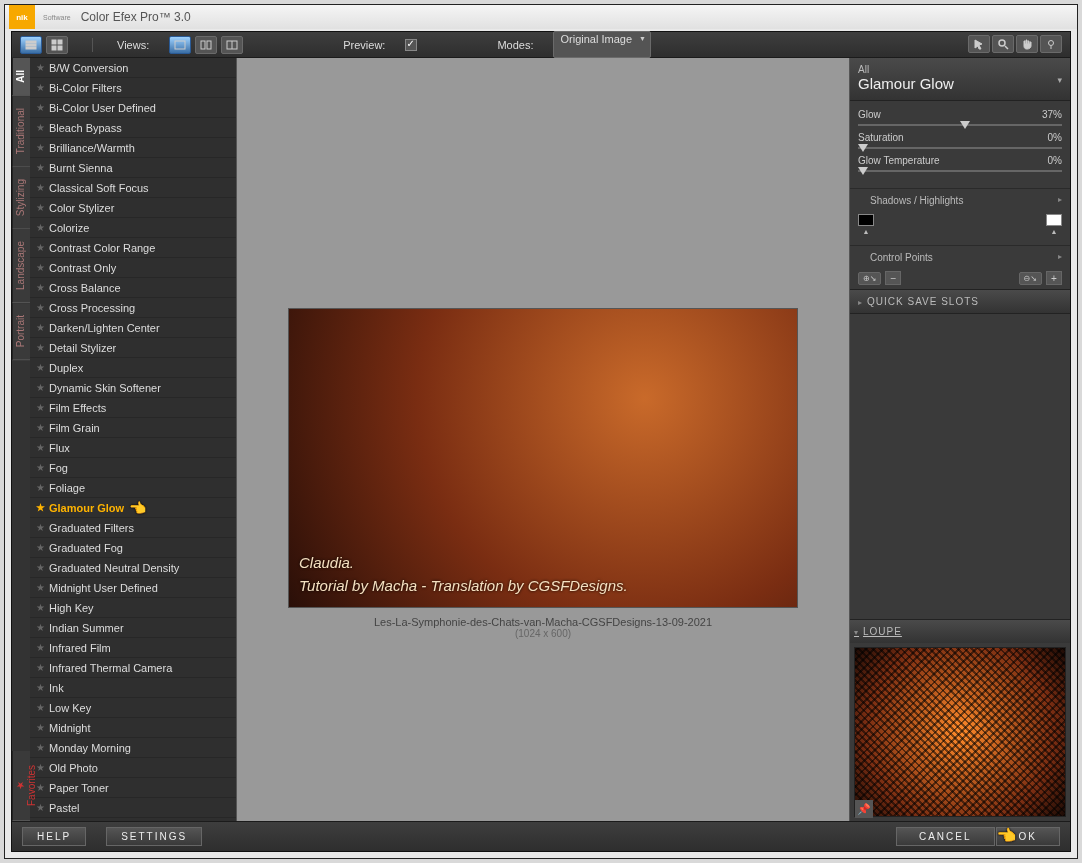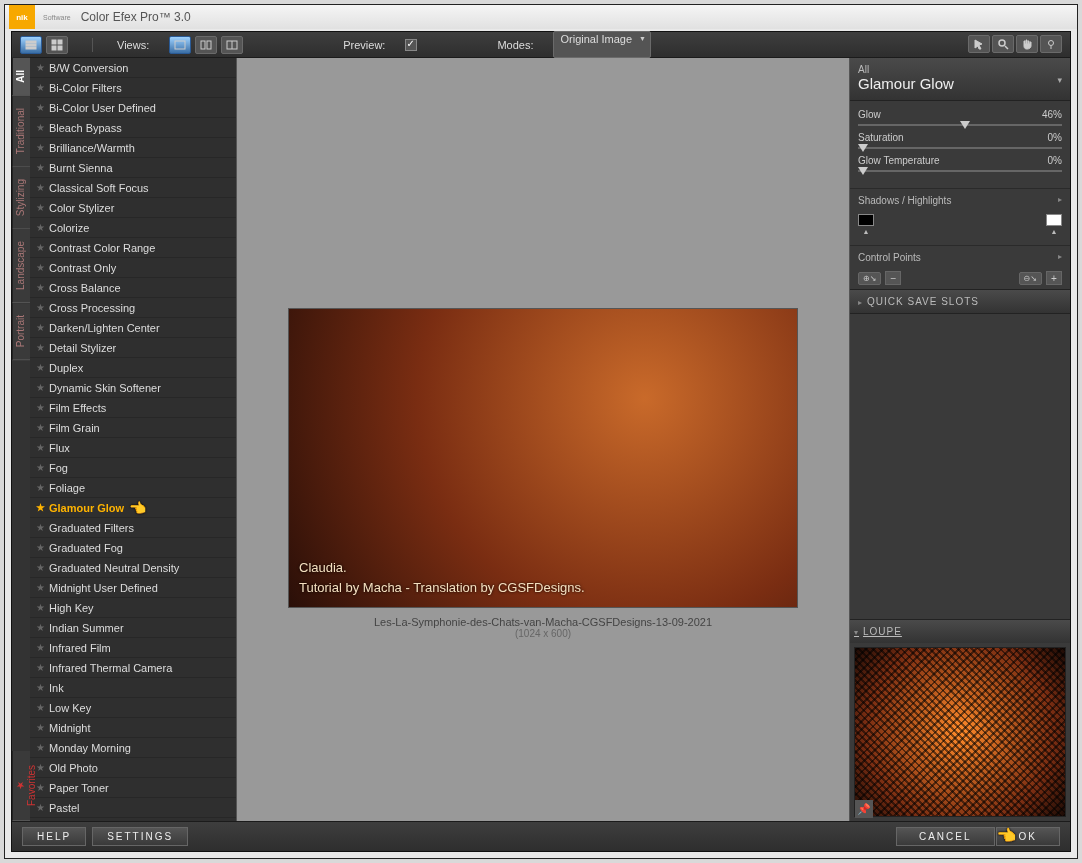--- a/index.html
+++ b/index.html
@@ -37,39 +37,39 @@
   .filter-list::-webkit-scrollbar { width: 10px; background: #2a2a2a; }
   .filter-list::-webkit-scrollbar-thumb { background: #555; border: 1px solid #444; }
   .filter-item { display: flex; align-items: center; height: 20px; font-size: 11px; color: #ddd; padding-left: 6px; border-bottom: 1px solid #272727; cursor: pointer; white-space: nowrap; }
   .filter-item .star { color: #666; margin-right: 4px; font-size: 10px; }
   .filter-item.selected { color: #ffb400; font-weight: bold; }
   .filter-item.selected .star { color: #ffb400; }
   .hand-cursor { display: inline-block; margin-left: 6px; font-size: 14px; transform: scaleX(-1); filter: drop-shadow(0 0 1px #000); }
 
   .preview { flex: 1; background: #999; position: relative; border-left: 1px solid #555; border-right: 1px solid #555; }
   .preview-img { position: absolute; left: 50%; top: 250px; transform: translateX(-50%); width: 510px; height: 300px; background: radial-gradient(circle at 70% 30%, #c96a2a, #7a2d12 55%, #2a0f08); border: 1px solid #555; display: flex; align-items: flex-end; justify-content: flex-start; padding: 10px; }
-  .img-overlay { color: #f5e0c0; font-size: 13px; line-height: 1.5; text-shadow: 0 0 3px #000; }
+  .img-overlay { color: #f5e0c0; font-size: 15px; line-height: 1.5; text-shadow: 0 0 3px #000; font-style: italic; }
   .img-label { position: absolute; left: 50%; transform: translateX(-50%); top: 558px; color: #444; font-size: 11px; text-align: center; width: 100%; }
   .img-dim { color: #666; font-size: 10px; }
 
   .right-panel { width: 220px; background: #3a3a3a; display: flex; flex-direction: column; font-size: 11px; color: #ddd; }
   .rp-header { padding: 6px 8px 8px 8px; background: linear-gradient(#4a4a4a,#333); border-bottom: 1px solid #222; }
   .rp-header .sub { font-size: 10px; color: #bbb; }
   .rp-header .title { font-size: 15px; color: #eee; }
   .rp-header .caret { float: right; color: #aaa; font-size: 9px; }
   .sliders { padding: 8px; }
   .slider-row { margin-bottom: 6px; }
   .slider-head { display: flex; justify-content: space-between; font-size: 10px; color: #ccc; margin-bottom: 4px; }
   .slider-track { height: 2px; background: #666; position: relative; }
   .slider-thumb { position: absolute; top: -3px; width: 10px; height: 8px; left: 50%; }
   .slider-thumb:after { content: ""; position: absolute; left: 0; top: 0; border-left: 5px solid transparent; border-right: 5px solid transparent; border-top: 8px solid #ccc; }
   .slider-row.v50 .slider-thumb { left: 50%; }
   .slider-row.v0 .slider-thumb { left: 0%; }
   .rp-sep { height: 1px; background: #2a2a2a; margin: 2px 0; }
-  .rp-section { font-size: 10px; color: #bbb; padding: 4px 8px; position: relative; }
+  .rp-section { font-size: 10px; color: #bbb; padding: 4px 20px; position: relative; }
   .rp-section .caret-r { position: absolute; right: 8px; font-size: 8px; color: #888; }
   .cp-row { padding: 4px 8px; display: flex; justify-content: space-between; }
   .cp-btn { display:inline-flex; align-items:center; gap:4px; }
   .cp-chip { background: #555; border: 1px solid #666; padding: 1px 4px; font-size: 8px; color: #ccc; border-radius: 2px; }
   .cp-sm { width: 16px; height: 14px; background: #555; border: 1px solid #666; color: #ccc; font-size: 10px; display:inline-flex; align-items:center; justify-content:center; }
   .rp-collapse { background: linear-gradient(#4a4a4a,#333); color: #bbb; font-size: 10px; padding: 6px 8px; border-top: 1px solid #222; border-bottom: 1px solid #222; letter-spacing: 1px; }
   .rp-collapse .tri { font-size: 8px; margin-right: 4px; color: #888; }
 
   .loupe-title { background: linear-gradient(#4a4a4a,#333); color: #bbb; font-size: 10px; padding: 6px 4px; letter-spacing: 1px; border-top: 1px solid #222; text-decoration: underline; }
   .loupe-title .tri { font-size: 8px; margin-right: 4px; color: #888; }
@@ -79,21 +79,21 @@
       repeating-linear-gradient(-45deg, rgba(0,0,0,.5) 0 2px, transparent 2px 6px),
       radial-gradient(circle at 50% 50%, #ff8a2a, #7a2d12 70%, #1a0a05);
     border: 1px solid #222; position: relative; }
   .loupe-star { position: absolute; bottom: -2px; left: 0; width: 18px; height: 18px; background: #555; color: #ccc; font-size: 11px; display: flex; align-items: center; justify-content: center; }
 
   .watermark { position: absolute; left: 808px; top: 388px; width: 182px; height: 90px;
     background: repeating-linear-gradient(#eee 0 3px, #555 3px 6px);
     display: flex; align-items: center; justify-content: center; }
   .watermark span { font-family: cursive; font-size: 24px; color: #fff; text-shadow: 0 0 4px #000; font-style: italic; }
 
-  .footer { position: absolute; left: 0; right: 0; bottom: 0; height: 30px; background: linear-gradient(#3e3e3e,#2e2e2e); border-top: 1px solid #1b1b1b; display: flex; align-items: center; padding: 0 10px; gap: 6px; }
+  .footer { position: absolute; left: 0; right: 0; bottom: 0; height: 30px; background: linear-gradient(#3e3e3e,#2e2e2e); border-top: 1px solid #1b1b1b; display: flex; align-items: center; padding: 0 10px; gap: 20px; }
   .foot-btn { background: linear-gradient(#555,#3a3a3a); border: 1px solid #666; color: #eee; font-size: 10px; letter-spacing: 2px; padding: 3px 14px; cursor: pointer; }
   .foot-right { position: absolute; right: 10px; display: flex; gap: 1px; }
   .foot-right .foot-btn { padding: 3px 22px; position: relative; }
   .foot-right .ok .hand-cursor { position: absolute; left: -8px; top: -2px; font-size: 16px; }
 
   .sh-row { padding: 4px 8px 8px 8px; display: flex; justify-content: space-between; }
   .sh-swatch { display:flex; flex-direction:column; align-items:center; gap:2px; }
   .sh-box { width:16px; height:12px; background:#000; border:1px solid #888; }
   .sh-box.w { background:#fff; }
   .sh-tri { font-size:7px; color:#bbb; }
@@ -367,21 +367,21 @@
 
       <div class="right-panel">
         <div class="rp-header">
           <div class="sub">All</div>
           <div class="title"><span>Glamour Glow</span><span class="caret">▾</span></div>
         </div>
         <div class="sliders" id="sliders">
             <div class="slider-row v50">
               <div class="slider-head">
                 <span>Glow</span>
-                <span>46%</span>
+                <span>37%</span>
               </div>
               <div class="slider-track">
                 <div class="slider-thumb"></div>
               </div>
             </div>
             <div class="slider-row v0">
               <div class="slider-head">
                 <span>Saturation</span>
                 <span>0%</span>
               </div>

